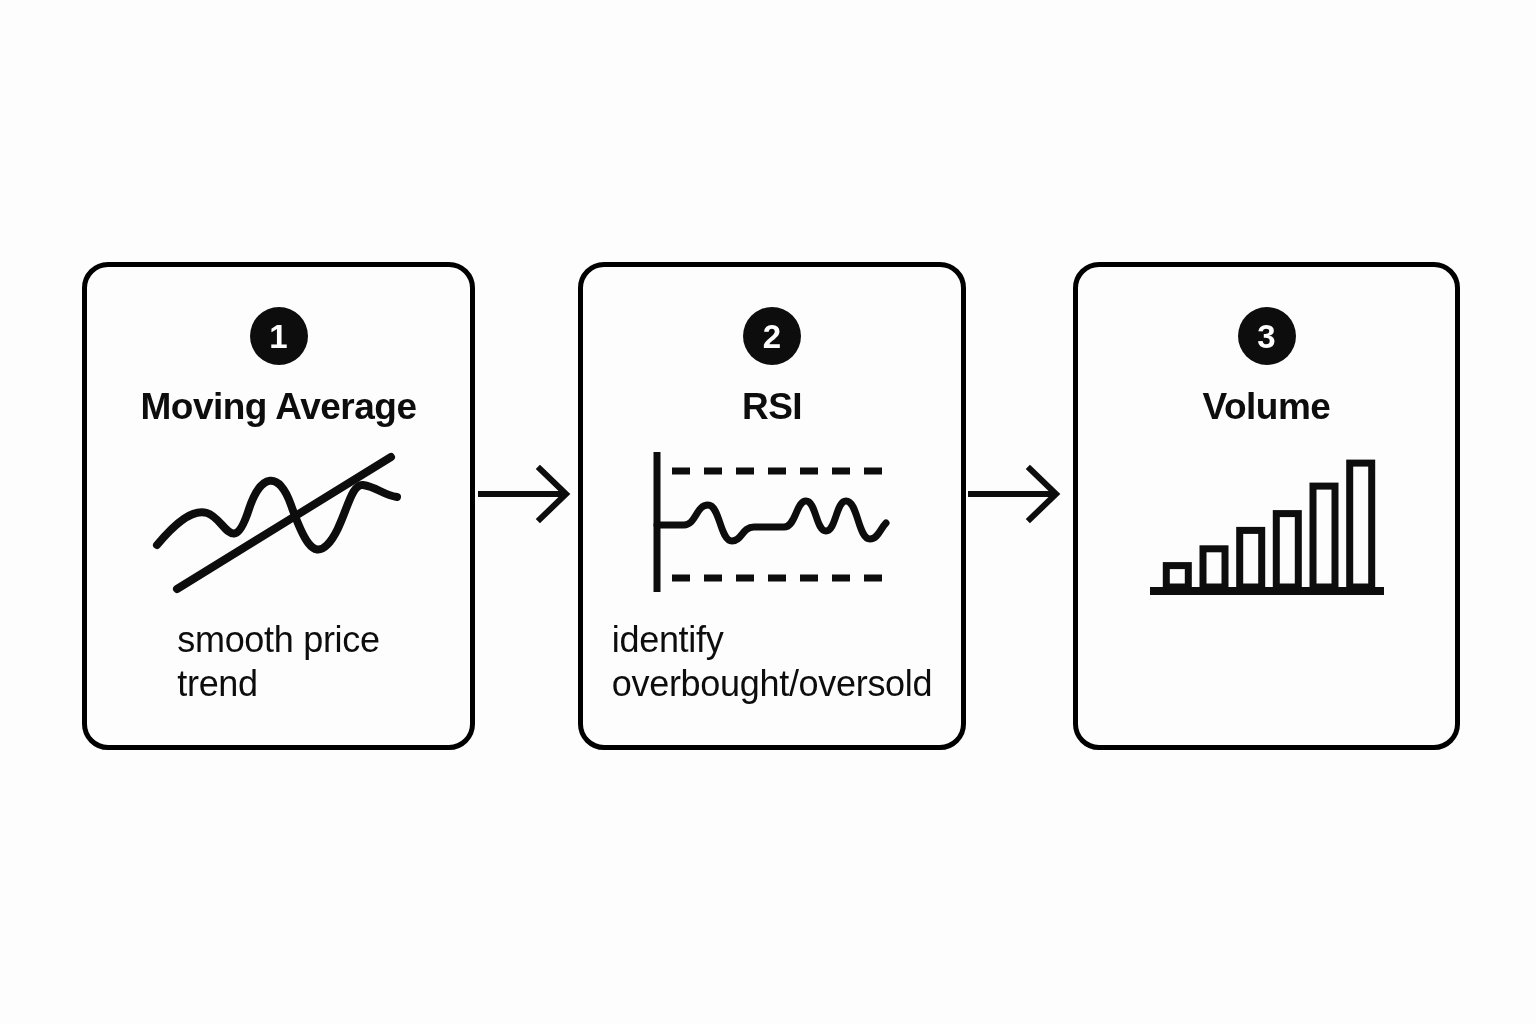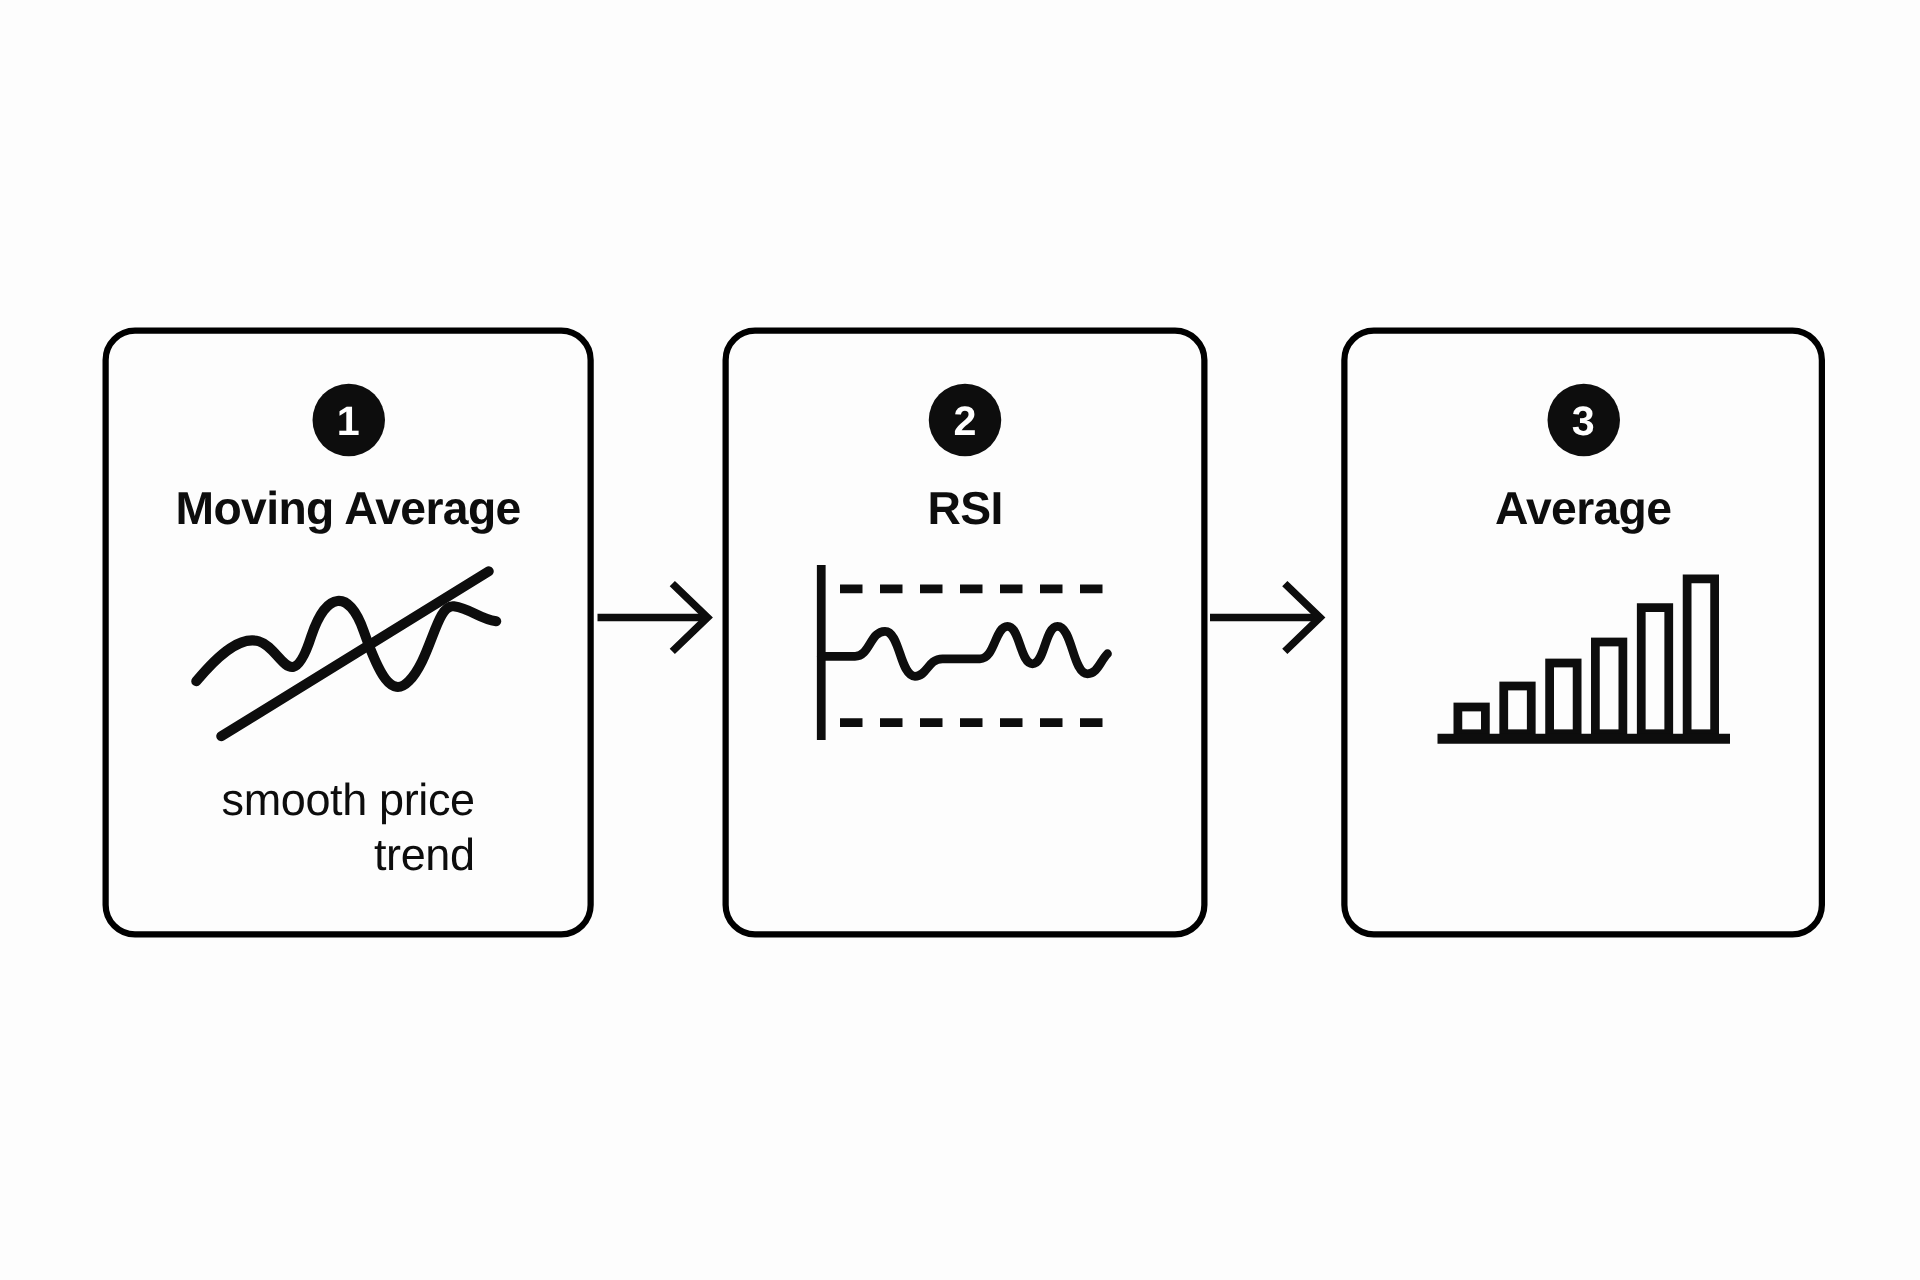--- a/index.html
+++ b/index.html
@@ -73,21 +73,21 @@
     display: flex;
     align-items: center;
     justify-content: center;
   }
 
   .card-desc {
     margin-top: 16px;
     font-size: 36px;
     font-weight: normal;
     color: #0d0d0d;
-    text-align: right;
+    text-align: left;
     line-height: 1.22;
     letter-spacing: -0.3px;
     white-space: pre-line;
   }
 
   .connector {
     position: absolute;
     top: 463px;
     width: 100px;
     height: 62px;
@@ -124,32 +124,34 @@
     <div class="badge">2</div>
     <div class="card-title">RSI</div>
     <div class="icon-area">
       <svg width="248" height="150" viewBox="0 0 248 150" fill="none" xmlns="http://www.w3.org/2000/svg">
         <path d="M9 5 L 9 145" stroke="#0d0d0d" stroke-width="7" stroke-linecap="butt"></path>
         <path d="M24 24 L 240 24" stroke="#0d0d0d" stroke-width="7" stroke-linecap="butt" stroke-dasharray="18 14"></path>
         <path d="M24 131 L 240 131" stroke="#0d0d0d" stroke-width="7" stroke-linecap="butt" stroke-dasharray="18 14"></path>
         <path d="M9 78 L 36 78 C 48 78, 48 58, 60 58 C 72 58, 72 94, 84 94 C 94 94, 94 80, 106 80 L 136 80 C 148 80, 148 54, 158 54 C 168 54, 168 84, 178 84 C 188 84, 188 54, 198 54 C 210 54, 210 92, 222 92 C 230 92, 232 82, 238 76" stroke="#0d0d0d" stroke-width="7" stroke-linecap="round" stroke-linejoin="round" fill="none"></path>
       </svg>
     </div>
+    <div class="card-desc">identify
+overbought/oversold</div>
   </div>
 
   <div class="connector" id="connector-2">
     <svg width="100" height="62" viewBox="0 0 100 62" fill="none" xmlns="http://www.w3.org/2000/svg">
       <path d="M2 31 L 84 31" stroke="#0d0d0d" stroke-width="6" stroke-linecap="square"></path>
       <path d="M62 6 L 88 31 L 62 56" stroke="#0d0d0d" stroke-width="6" stroke-linecap="square" stroke-linejoin="miter" fill="none"></path>
     </svg>
   </div>
 
   <div class="card" id="card-3">
     <div class="badge">3</div>
-    <div class="card-title">Average</div>
+    <div class="card-title">Volume</div>
     <div class="icon-area">
       <svg id="volume-bars-svg" width="240" height="150" viewBox="0 0 240 150" fill="none" xmlns="http://www.w3.org/2000/svg">
         <g id="volume-bars-group">
             <rect x="19.3" y="118.6" width="22.0" height="21.4" fill="none" stroke="#0d0d0d" stroke-width="7" stroke-linejoin="miter"></rect>
             <rect x="56.0" y="101.8" width="22.0" height="38.2" fill="none" stroke="#0d0d0d" stroke-width="7" stroke-linejoin="miter"></rect>
             <rect x="92.7" y="83.4" width="22.0" height="56.6" fill="none" stroke="#0d0d0d" stroke-width="7" stroke-linejoin="miter"></rect>
             <rect x="129.3" y="66.6" width="22.0" height="73.4" fill="none" stroke="#0d0d0d" stroke-width="7" stroke-linejoin="miter"></rect>
             <rect x="166.0" y="39.1" width="22.0" height="100.9" fill="none" stroke="#0d0d0d" stroke-width="7" stroke-linejoin="miter"></rect>
             <rect x="202.7" y="16.1" width="22.0" height="123.9" fill="none" stroke="#0d0d0d" stroke-width="7" stroke-linejoin="miter"></rect>
           </g>

